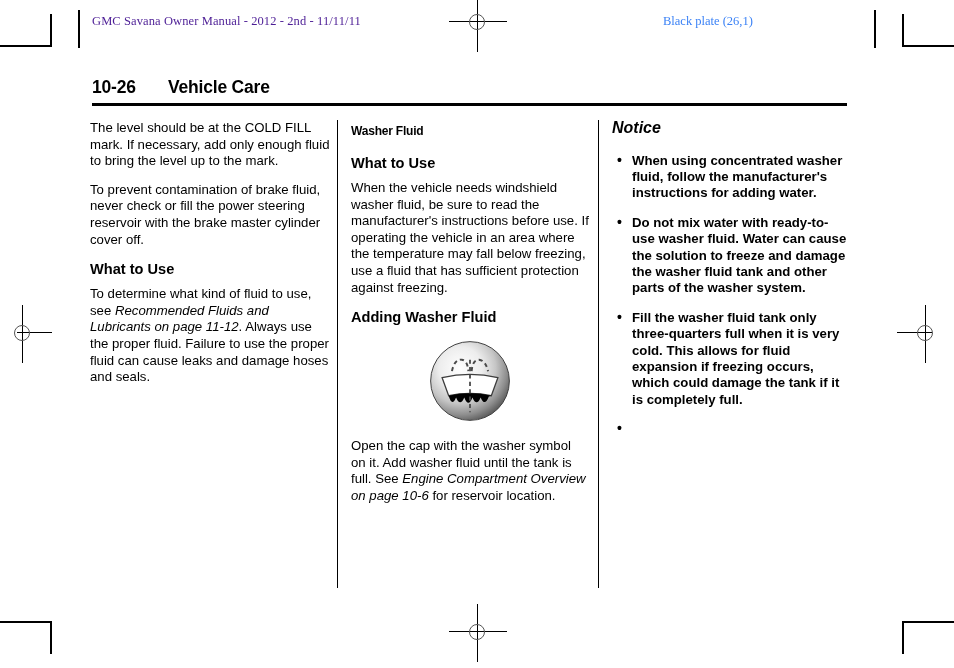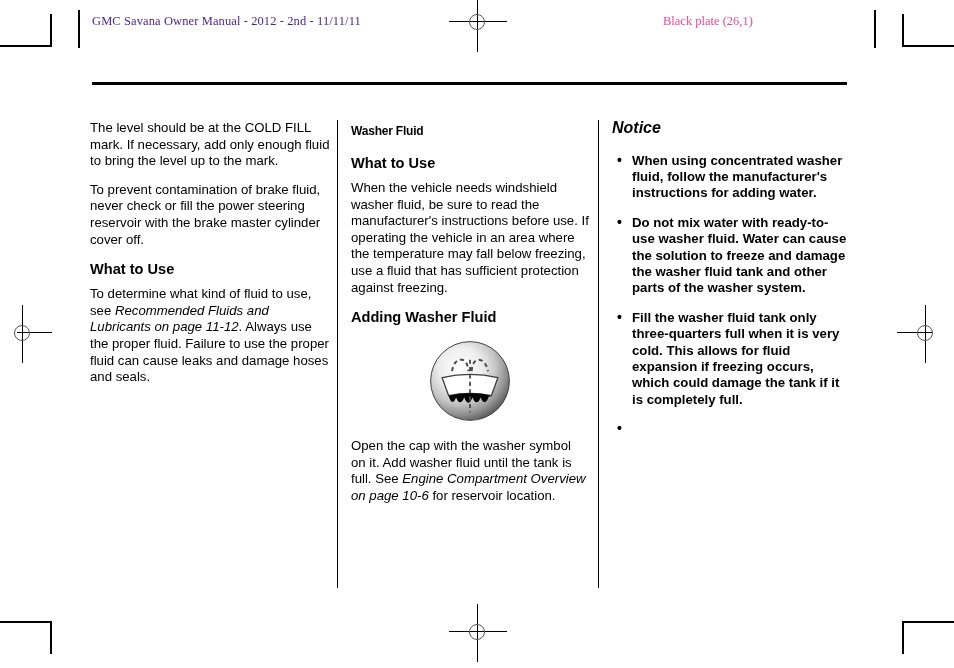--- a/index.html
+++ b/index.html
@@ -70,21 +70,21 @@
     font-size: 12.5px;
     color: #4c1d95;
     letter-spacing: 0.1px;
     white-space: nowrap;
   }
   .hdr-plate {
     position: absolute;
     left: 663px; top: 0;
     font-family: "Liberation Serif", serif;
     font-size: 12.5px;
-    color: #ec4899;
+    color: #3b82f6;
     white-space: nowrap;
   }
 
   
   .title-block {
     position: absolute;
     left: 92px; top: 77px;
     width: 755px;
   }
   .title-row {
@@ -222,20 +222,24 @@
     <div class="v"></div>
     <div class="ring"></div>
 </div>
 
 <div class="page-header">
   <div class="hdr-manual">GMC Savana Owner Manual - 2012 - 2nd - 11/11/11</div>
   <div class="hdr-plate">Black plate (26,1)</div>
 </div>
 
 <div class="title-block">
+  <div class="title-row">
+    <span class="title-num">10-26</span>
+    <span class="title-name">Vehicle Care</span>
+  </div>
   <div class="title-rule"></div>
 </div>
 
 <div class="content">
 
   <div class="col-divider div-1"></div>
   <div class="col-divider div-2"></div>
 
   <div class="col col-1">
     <p class="body">The level should be at the COLD FILL mark. If necessary, add only enough fluid to bring the level up to the mark.</p>

